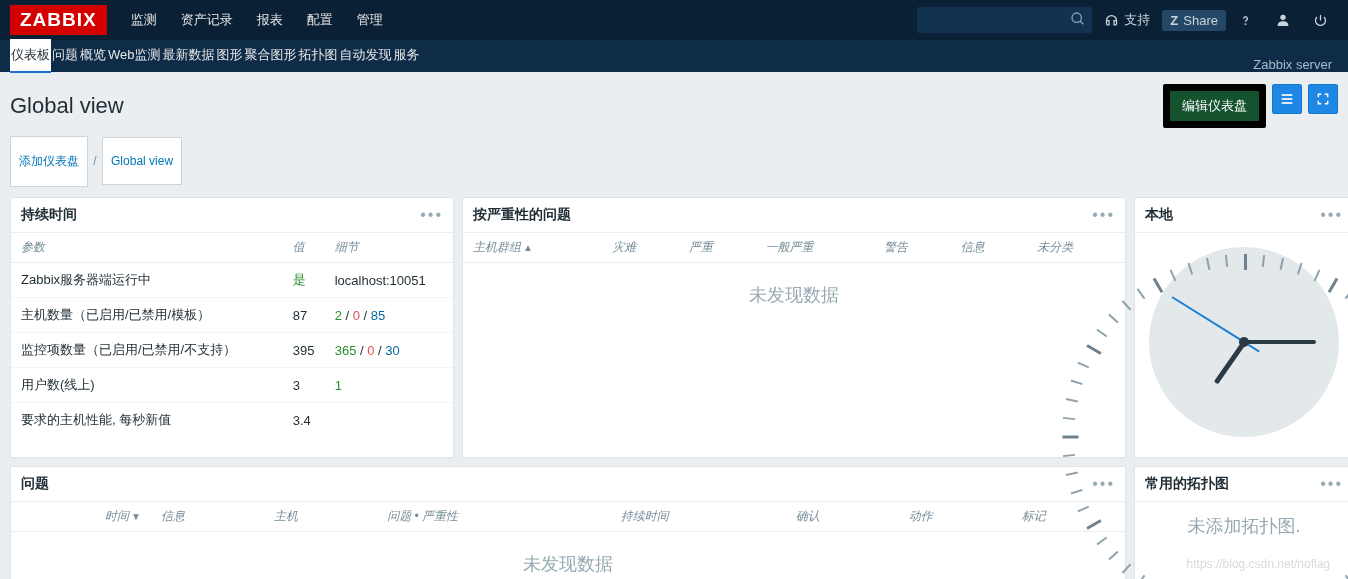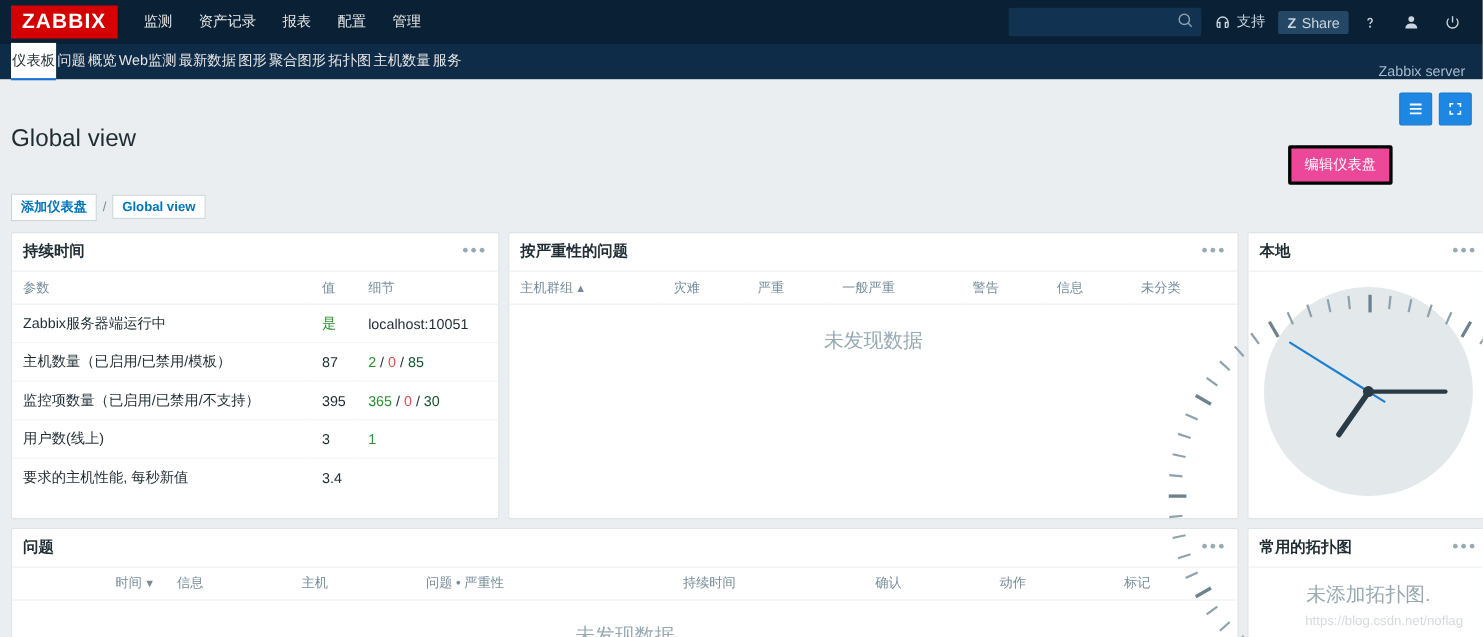--- a/index.html
+++ b/index.html
@@ -85,37 +85,36 @@
 
 
 .page-header {
   display: flex;
   align-items: center;
   padding: 12px 10px 8px 10px;
 }
 .page-title { font-size: 22px; color: #1f2c33; font-weight: normal; }
 .header-actions { margin-left: auto; display: flex; gap: 6px; }
 .btn-blue {
-  background: #ec4899;
+  background: #14532d;
   color: #fff;
-  border: 3px solid #000000;
+  border: 7px solid #000000;
   border-radius: 2px;
   padding: 6px 12px;
   cursor: pointer;
   font-size: 13px;
-  margin-top: 48px;
 }
 .btn-icon {
   background: #1e87e3; color: #fff; width: 30px; height: 30px;
   display: flex; align-items: center; justify-content: center;
   border: 1px solid #1878cb; border-radius: 2px; cursor: pointer;
 }
 
 .breadcrumbs { padding: 0 10px 10px 10px; color: #768d99; font-size: 12px; }
-.breadcrumbs .crumb { color: #0275b8; cursor: pointer; border: 1px solid #ccd5d9; padding: 3px 8px; background: #fff; display: inline-block; font-weight: bold; }
+.breadcrumbs .crumb { color: #0275b8; cursor: pointer; border: 1px solid #ccd5d9; padding: 16px 8px; background: #fff; display: inline-block; }
 .breadcrumbs .sep { margin: 0 2px; color: #768d99; }
 
 
 .dashboard {
   display: grid;
   grid-template-columns: 444px 664px 220px;
   gap: 8px;
   padding: 0 10px 10px 10px;
 }
 .widget {
@@ -126,26 +125,26 @@
 .widget-head {
   display: flex;
   align-items: center;
   padding: 8px 10px;
   border-bottom: 1px solid #eceff1;
 }
 .widget-title { font-weight: bold; font-size: 14px; color: #1f2c33; }
 .widget-menu { margin-left: auto; color: #97aab3; cursor: pointer; font-size: 16px; letter-spacing: 2px; }
 .widget-body { padding: 0; }
 table { width: 100%; border-collapse: collapse; }
-th { color: #768d99; font-weight: normal; font-size: 12px; text-align: left; padding: 6px 10px; border-bottom: 1px solid #eceff1; }
+th { color: #768d99; font-weight: normal; font-size: 12px; text-align: left; padding: 6px 10px; border-bottom: 1px solid #eceff1; font-style: italic; }
 td { padding: 8px 10px; border-bottom: 1px solid #f2f4f5; color: #1f2c33; font-size: 13px; }
 tr:last-child td { border-bottom: none; }
 .val-green { color: #2a8f2f; }
 .val-red { color: #d9534f; }
-.val-grey { color: #14532d; }
+.val-grey { color: #0369a1; }
 .nodata { text-align: center; color: #97aab3; padding: 20px 0; font-size: 18px; }
 
 .wide2 { grid-column: 1 / span 2; }
 
 
 .clock-wrap { display: flex; justify-content: center; padding: 14px 0 20px 0; }
 .clock-face {
   width: 190px; height: 190px; border-radius: 50%;
   background: #e3e8eb; position: relative;
 }
@@ -225,21 +224,21 @@
 <div class="sub-nav">
   <div class="sub-menu" id="subMenu">
       <div class="sub-item active">仪表板</div>
       <div class="sub-item">问题</div>
       <div class="sub-item">概览</div>
       <div class="sub-item">Web监测</div>
       <div class="sub-item">最新数据</div>
       <div class="sub-item">图形</div>
       <div class="sub-item">聚合图形</div>
       <div class="sub-item">拓扑图</div>
-      <div class="sub-item">主机数量</div>
+      <div class="sub-item">自动发现</div>
       <div class="sub-item">服务</div>
     </div>
   <div class="sub-right">Zabbix server</div>
 </div>
 
 <div class="page-header">
   <h1 class="page-title">Global view</h1>
   <div class="header-actions">
     <button class="btn-blue">编辑仪表盘</button>
     <div class="btn-icon">

